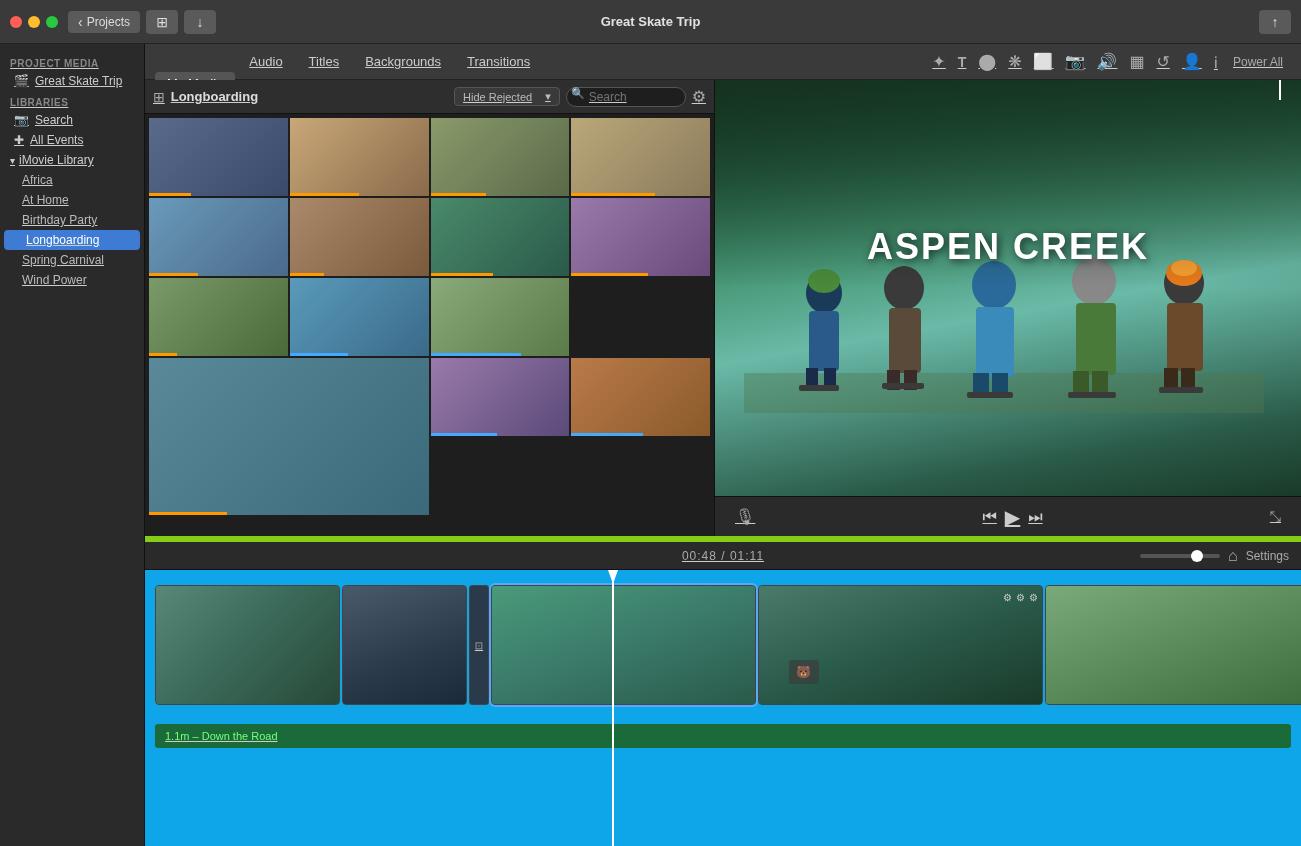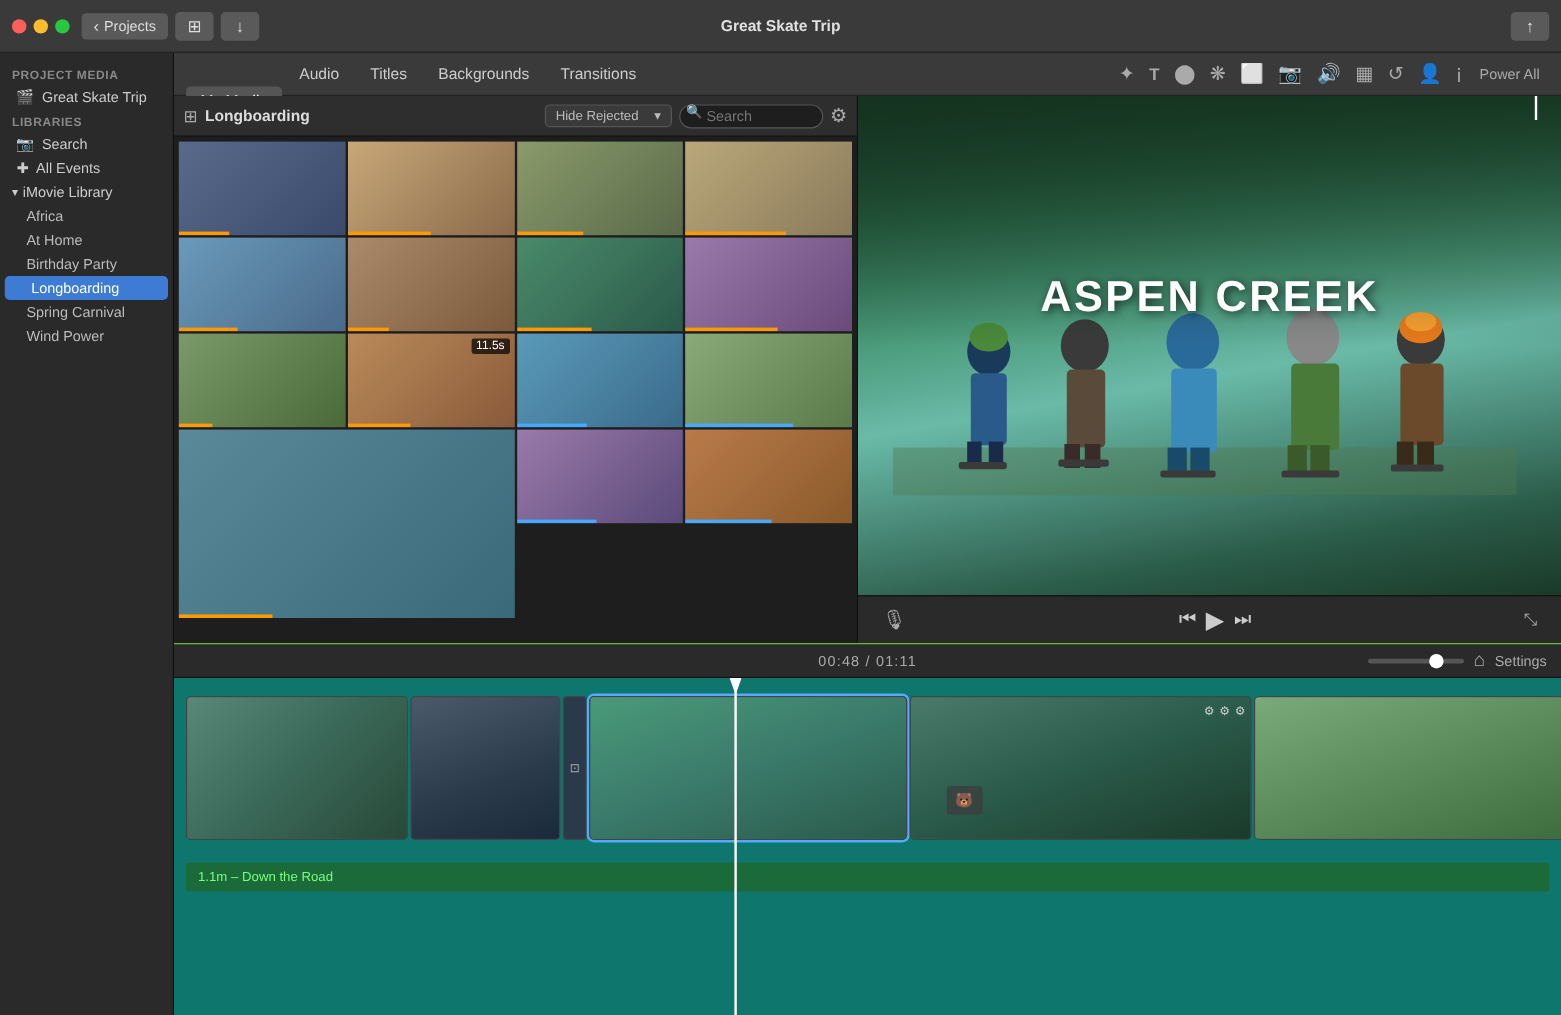--- a/index.html
+++ b/index.html
@@ -12,21 +12,21 @@
     .tl-red { background: #ff5f57; }
     .tl-yellow { background: #ffbd2e; }
     .tl-green { background: #28c940; }
     #projects-btn { background: #5a5a5a; border: none; color: #ddd; font-size: 12px; padding: 3px 10px; border-radius: 4px; cursor: pointer; display: flex; align-items: center; gap: 4px; }
     #projects-btn:before { content: '‹'; font-size: 14px; }
     .tb-icon-btn { background: #5a5a5a; border: none; color: #ddd; border-radius: 4px; width: 32px; height: 24px; cursor: pointer; font-size: 14px; display: inline-flex; align-items: center; justify-content: center; margin-left: 6px; }
     #title-text { position: absolute; left: 50%; transform: translateX(-50%); font-size: 13px; font-weight: 600; color: #e0e0e0; }
     .share-btn { margin-left: auto; background: #5a5a5a; border: none; border-radius: 4px; color: #ddd; width: 32px; height: 24px; cursor: pointer; font-size: 14px; display: flex; align-items: center; justify-content: center; }
 
     
-    #main { display: flex; height: calc(846px - 44px); }
+    #main { display: flex; height: calc(846px - 44px); text-decoration: underline; }
 
     
     #sidebar { width: 145px; background: #2a2a2a; border-right: 1px solid #111; padding: 8px 0; overflow-y: auto; flex-shrink: 0; }
     .sidebar-section-label { font-size: 10px; font-weight: 700; color: #888; padding: 6px 10px 2px; text-transform: uppercase; letter-spacing: 0.5px; }
     .sidebar-item { font-size: 12px; padding: 3px 10px 3px 14px; cursor: pointer; display: flex; align-items: center; gap: 6px; color: #ccc; }
     .sidebar-subitem { font-size: 12px; padding: 3px 10px 3px 22px; cursor: pointer; color: #bbb; }
     .sidebar-subitem.active { background: #3d7bd4; color: #fff; border-radius: 4px; margin: 0 4px; }
     .library-header { font-size: 12px; padding: 3px 10px 3px 10px; cursor: pointer; display: flex; align-items: center; gap: 4px; color: #ccc; }
     .library-header .arrow { font-size: 10px; }
 
@@ -65,21 +65,21 @@
     .preview-title-overlay { position: absolute; top: 35%; left: 50%; transform: translateX(-50%); font-size: 36px; font-weight: 800; color: #fff; text-shadow: 2px 2px 8px rgba(0,0,0,0.7); white-space: nowrap; letter-spacing: 2px; }
     .preview-trim-marker { position: absolute; top: 0; right: 20px; width: 2px; height: 20px; background: #fff; }
 
     #preview-controls { background: #2a2a2a; height: 40px; display: flex; align-items: center; padding: 0 16px; border-top: 1px solid #111; }
     .ctrl-btn { background: none; border: none; color: #ccc; font-size: 16px; cursor: pointer; padding: 4px; }
     .ctrl-spacer { flex: 1; }
     .mic-btn { font-size: 16px; color: #aaa; }
     .fullscreen-btn { font-size: 14px; color: #aaa; }
 
     
-    #timeline-area { height: 310px; background: #0f766e; border-top: 1px solid #84cc16; display: flex; flex-direction: column; flex-shrink: 0; }
+    #timeline-area { height: 310px; background: #0ea5e9; border-top: 6px solid #84cc16; display: flex; flex-direction: column; flex-shrink: 0; }
     #timeline-header { height: 28px; background: #2a2a2a; display: flex; align-items: center; justify-content: center; border-bottom: 1px solid #111; position: relative; }
     .timecode { font-size: 12px; color: #aaa; letter-spacing: 1px; }
     .timeline-settings { position: absolute; right: 12px; display: flex; align-items: center; gap: 8px; }
     .settings-text { font-size: 12px; color: #aaa; cursor: pointer; }
     .zoom-slider { width: 80px; height: 4px; background: #555; border-radius: 2px; appearance: none; -webkit-appearance: none; cursor: pointer; }
     .zoom-slider::-webkit-slider-thumb { -webkit-appearance: none; width: 12px; height: 12px; border-radius: 50%; background: #fff; }
 
     #timeline-tracks { flex: 1; overflow-x: auto; overflow-y: hidden; position: relative; display: flex; flex-direction: column; }
     .playhead { position: absolute; top: 0; left: 467px; width: 2px; height: 100%; background: #fff; z-index: 10; pointer-events: none; }
     .playhead-top { position: absolute; top: 0; left: 463px; width: 10px; height: 14px; background: #fff; clip-path: polygon(50% 100%, 0 0, 100% 0); z-index: 11; }
@@ -201,24 +201,20 @@
           <div class="media-thumb" style="background:linear-gradient(135deg,#4a8a6a,#2a5a4a);">
             <div style="position:absolute;bottom:0;left:0;width:45%;height:3px;background:#f90;"></div>
           </div>
           <div class="media-thumb" style="background:linear-gradient(135deg,#9a7aaa,#6a4a7a);">
             <div style="position:absolute;bottom:0;left:0;width:55%;height:3px;background:#f90;"></div>
           </div>
 
           <div class="media-thumb" style="background:linear-gradient(135deg,#7a9a6a,#4a6a3a);">
             <div style="position:absolute;bottom:0;left:0;width:20%;height:3px;background:#f90;"></div>
           </div>
-          <div class="media-thumb" style="background:linear-gradient(135deg,#ba8a5a,#8a5a3a);">
-            <span class="thumb-duration">11.5s</span>
-            <div style="position:absolute;bottom:0;left:0;width:38%;height:3px;background:#f90;"></div>
-          </div>
           <div class="media-thumb" style="background:linear-gradient(135deg,#5a9aba,#3a6a8a);">
             <div style="position:absolute;bottom:0;left:0;width:42%;height:3px;background:#4af;"></div>
           </div>
           <div class="media-thumb" style="background:linear-gradient(135deg,#8aaa7a,#5a7a4a);">
             <div style="position:absolute;bottom:0;left:0;width:65%;height:3px;background:#4af;"></div>
           </div>
 
           <div class="media-thumb" style="grid-column:span 2;background:linear-gradient(135deg,#5a8a9a,#3a6a7a);">
             <div style="position:absolute;bottom:0;left:0;width:28%;height:3px;background:#f90;"></div>
           </div>

